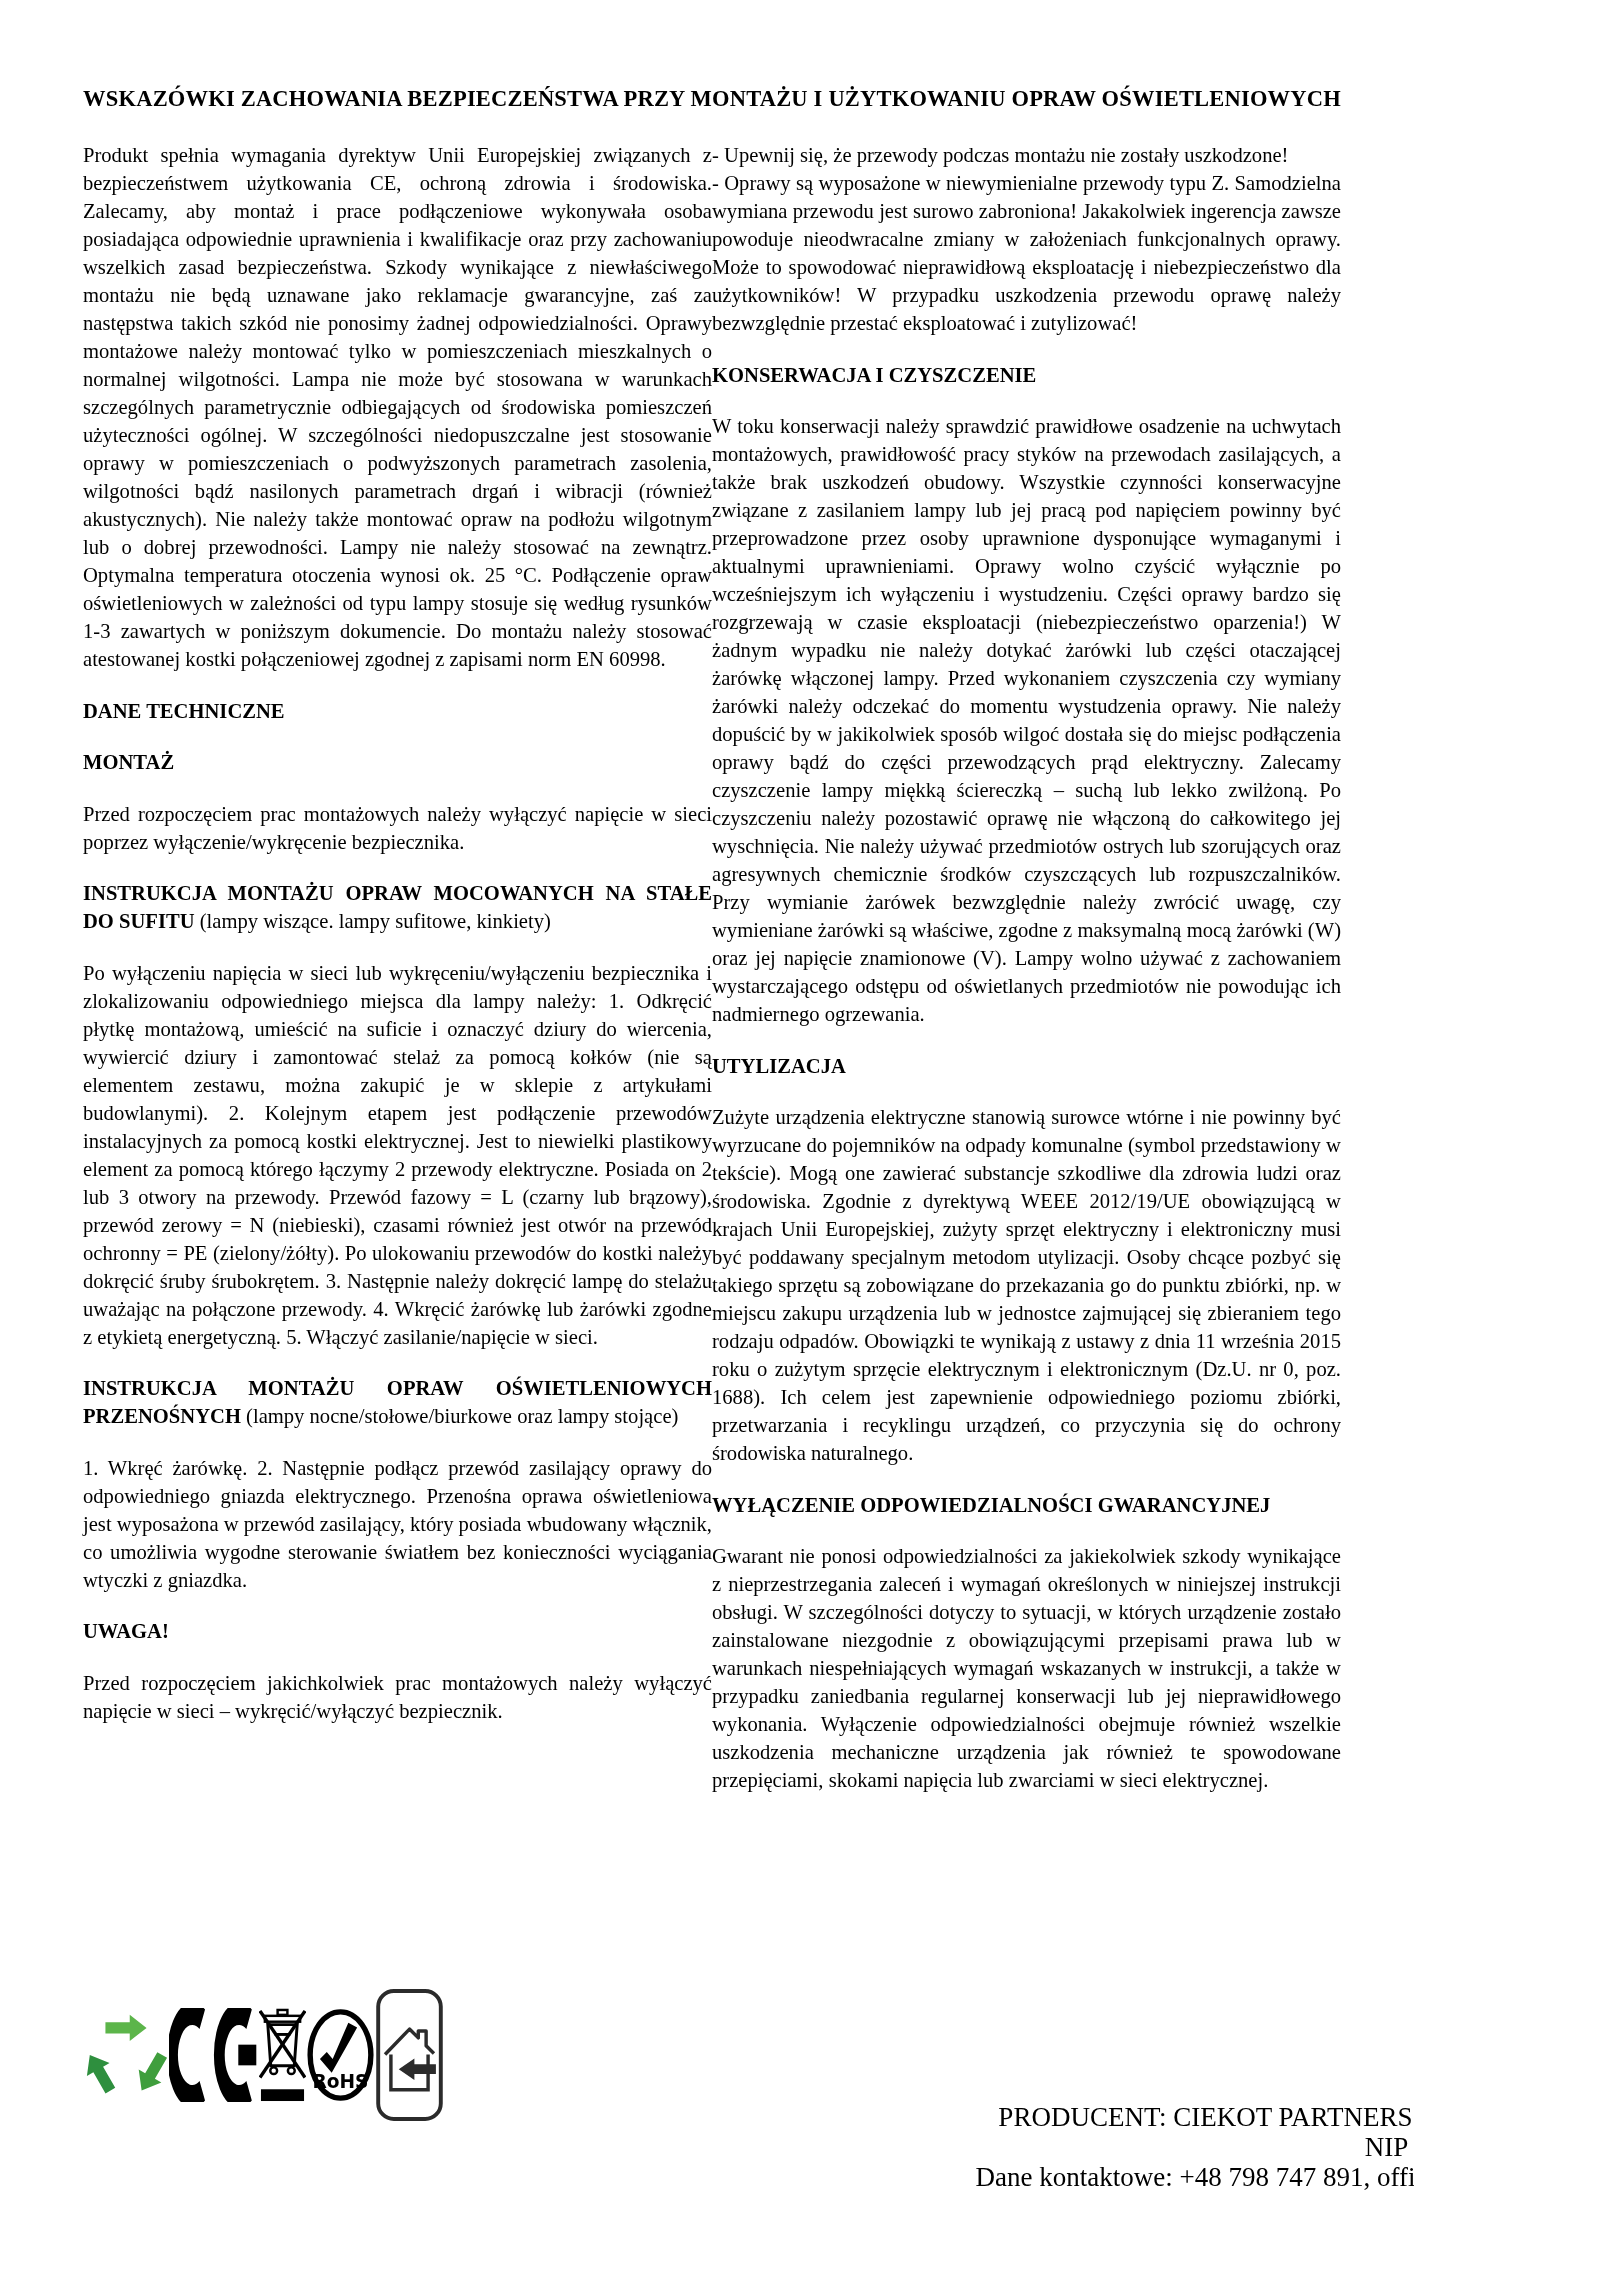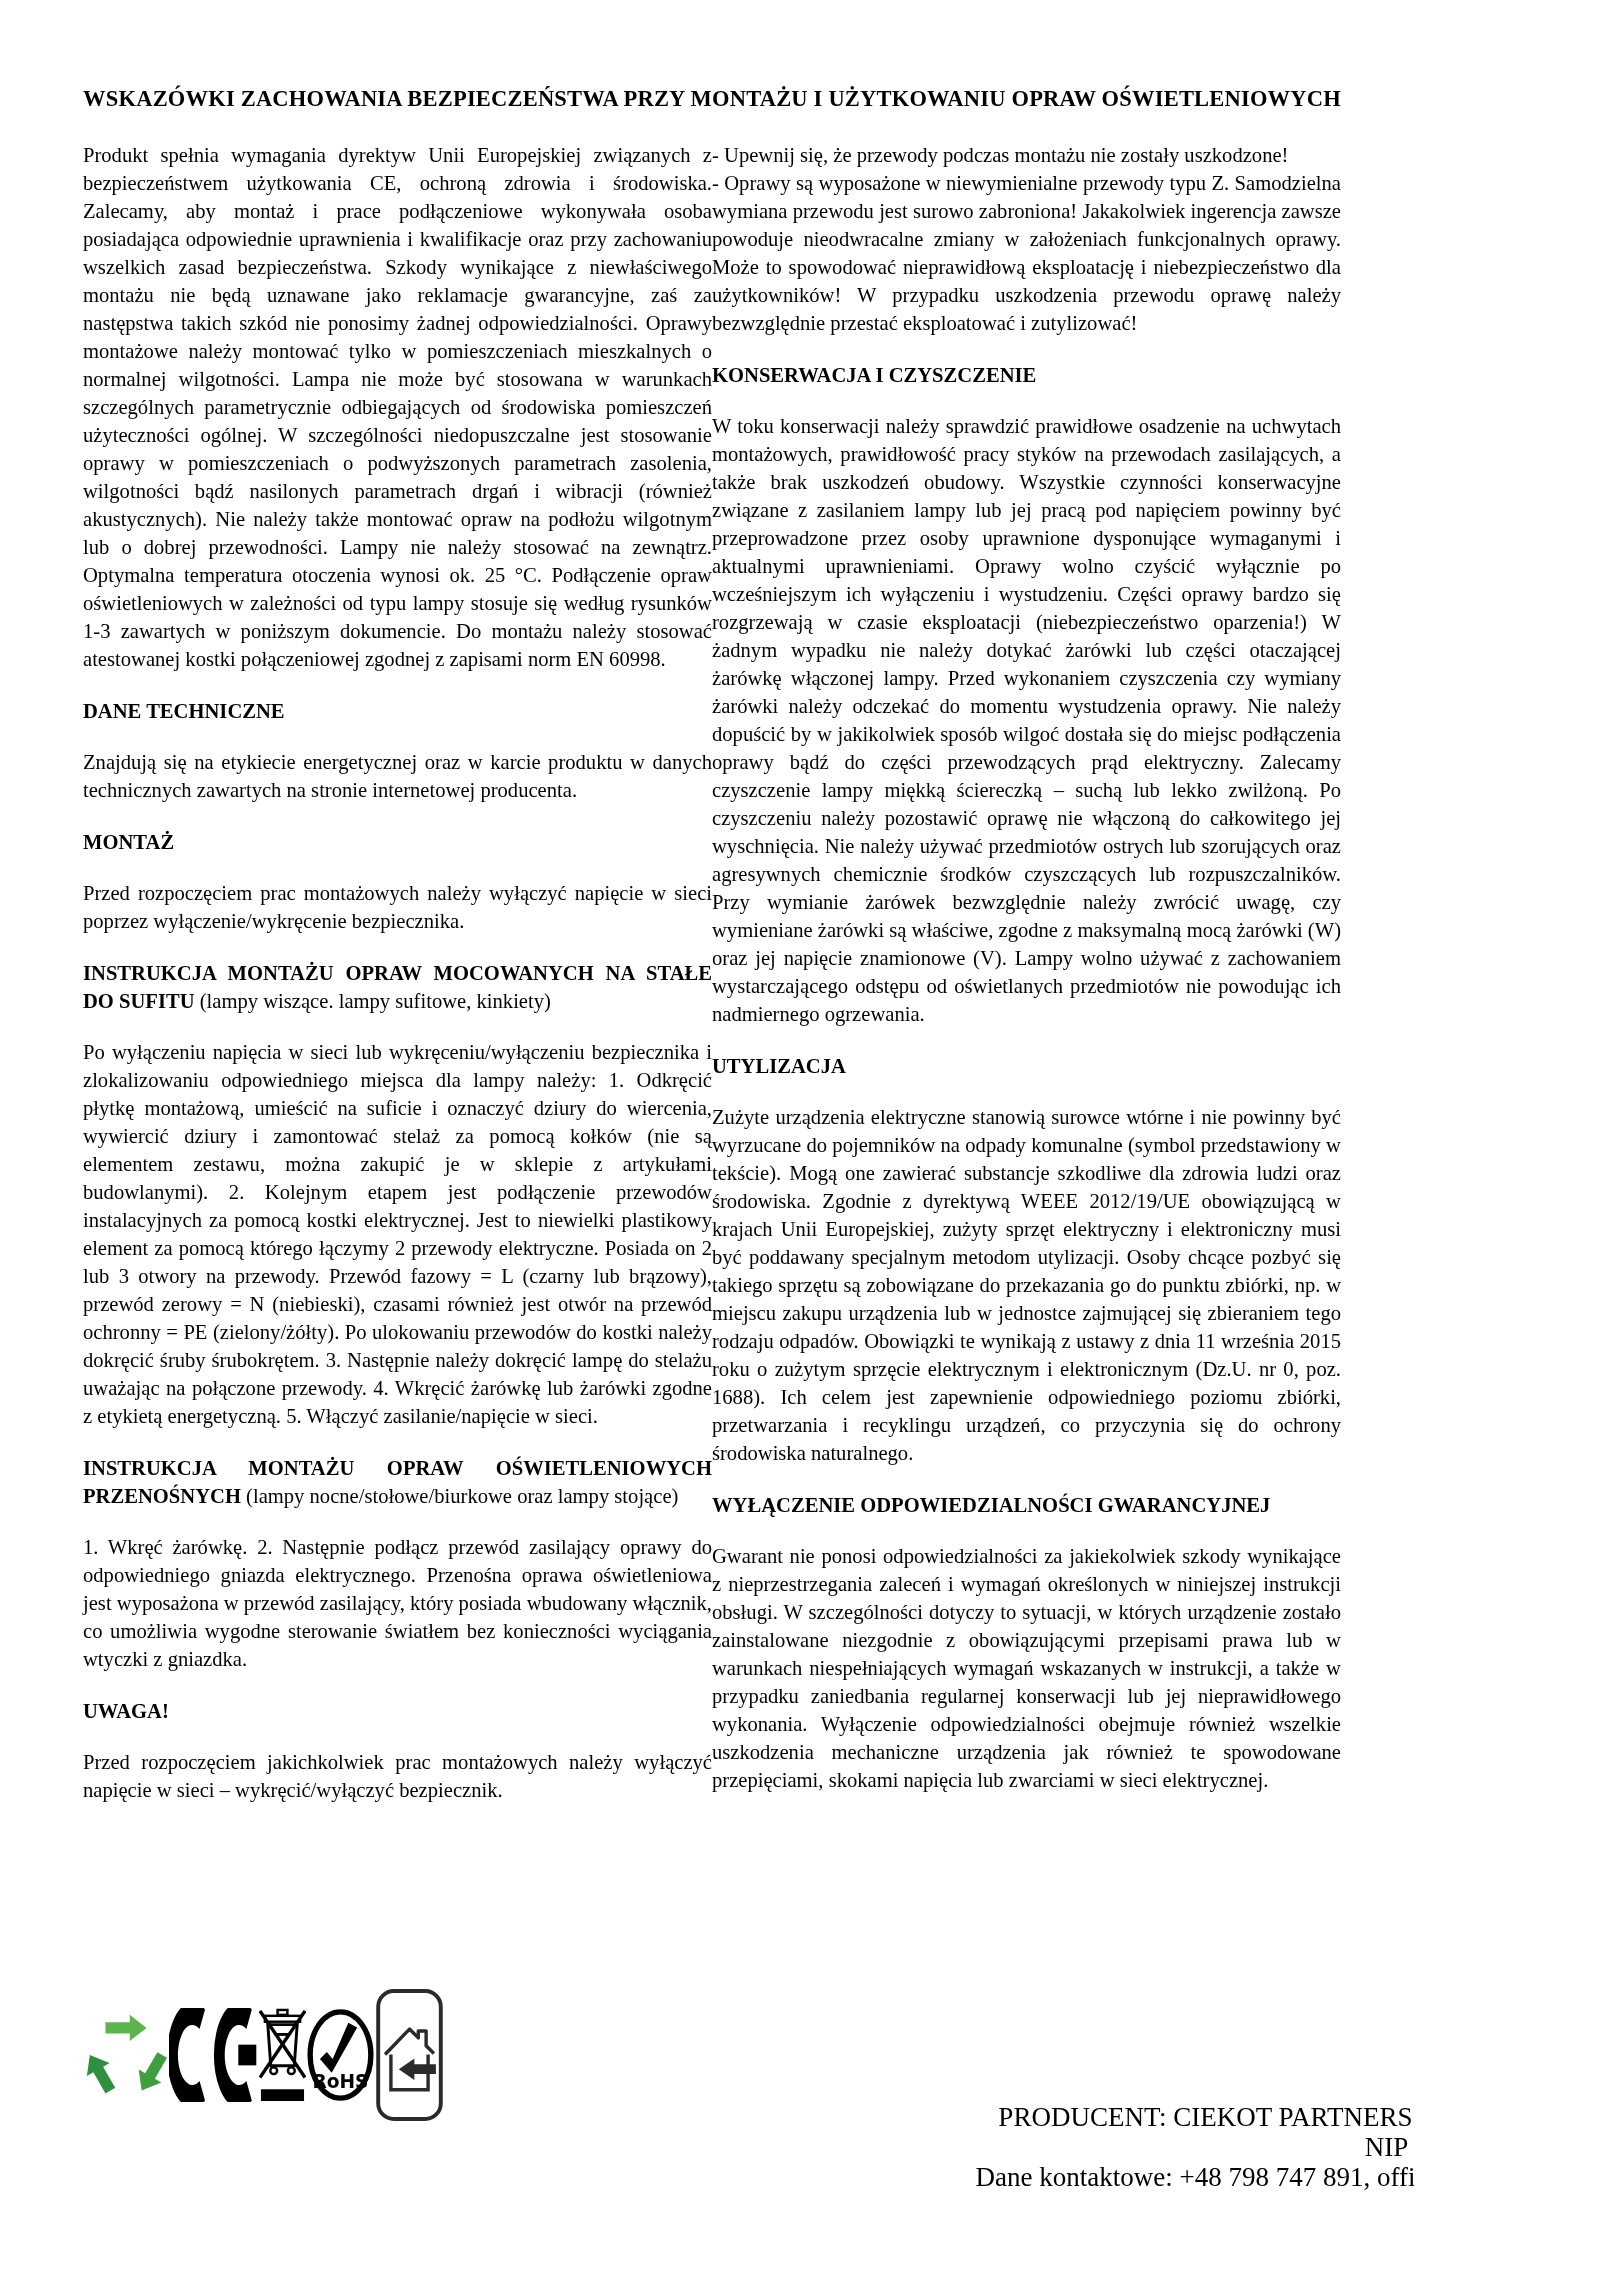--- a/index.html
+++ b/index.html
@@ -46,21 +46,20 @@
 
 <div class="page">
 
   <h1 class="title">WSKAZÓWKI ZACHOWANIA BEZPIECZEŃSTWA PRZY MONTAŻU I UŻYTKOWANIU OPRAW OŚWIETLENIOWYCH</h1>
 
   <div class="columns">
 
     <div class="col">
       <p>Produkt spełnia wymagania dyrektyw Unii Europejskiej związanych z bezpieczeństwem użytkowania CE, ochroną zdrowia i środowiska. Zalecamy, aby montaż i prace podłączeniowe wykonywała osoba posiadająca odpowiednie uprawnienia i kwalifikacje oraz przy zachowaniu wszelkich zasad bezpieczeństwa. Szkody wynikające z niewłaściwego montażu nie będą uznawane jako reklamacje gwarancyjne, zaś za następstwa takich szkód nie ponosimy żadnej odpowiedzialności. Oprawy montażowe należy montować tylko w pomieszczeniach mieszkalnych o normalnej wilgotności. Lampa nie może być stosowana w warunkach szczególnych parametrycznie odbiegających od środowiska pomieszczeń użyteczności ogólnej. W szczególności niedopuszczalne jest stosowanie oprawy w pomieszczeniach o podwyższonych parametrach zasolenia, wilgotności bądź nasilonych parametrach drgań i wibracji (również akustycznych). Nie należy także montować opraw na podłożu wilgotnym lub o dobrej przewodności. Lampy nie należy stosować na zewnątrz. Optymalna temperatura otoczenia wynosi ok. 25 °C. Podłączenie opraw oświetleniowych w zależności od typu lampy stosuje się według rysunków 1-3 zawartych w poniższym dokumencie. Do montażu należy stosować atestowanej kostki połączeniowej zgodnej z zapisami norm EN 60998.</p>
       <p class="h">DANE TECHNICZNE</p>
-      <p>Znajdują się na etykiecie energetycznej oraz w karcie produktu w danych technicznych zawartych na stronie internetowej producenta.</p>
       <p class="h">MONTAŻ</p>
       <p>Przed rozpoczęciem prac montażowych należy wyłączyć napięcie w sieci poprzez wyłączenie/wykręcenie bezpiecznika.</p>
       <p><span class="bold">INSTRUKCJA MONTAŻU OPRAW MOCOWANYCH NA STAŁE DO SUFITU</span><span> (lampy wiszące. lampy sufitowe, kinkiety)</span></p>
       <p>Po wyłączeniu napięcia w sieci lub wykręceniu/wyłączeniu bezpiecznika i zlokalizowaniu odpowiedniego miejsca dla lampy należy: 1. Odkręcić płytkę montażową, umieścić na suficie i oznaczyć dziury do wiercenia, wywiercić dziury i zamontować stelaż za pomocą kołków (nie są elementem zestawu, można zakupić je w sklepie z artykułami budowlanymi). 2. Kolejnym etapem jest podłączenie przewodów instalacyjnych za pomocą kostki elektrycznej. Jest to niewielki plastikowy element za pomocą którego łączymy 2 przewody elektryczne. Posiada on 2 lub 3 otwory na przewody. Przewód fazowy = L (czarny lub brązowy), przewód zerowy = N (niebieski), czasami również jest otwór na przewód ochronny = PE (zielony/żółty). Po ulokowaniu przewodów do kostki należy dokręcić śruby śrubokrętem. 3. Następnie należy dokręcić lampę do stelażu uważając na połączone przewody. 4. Wkręcić żarówkę lub żarówki zgodne z etykietą energetyczną. 5. Włączyć zasilanie/napięcie w sieci.</p>
       <p><span class="bold">INSTRUKCJA MONTAŻU OPRAW OŚWIETLENIOWYCH PRZENOŚNYCH</span><span> (lampy nocne/stołowe/biurkowe oraz lampy stojące)</span></p>
       <p>1. Wkręć żarówkę. 2. Następnie podłącz przewód zasilający oprawy do odpowiedniego gniazda elektrycznego. Przenośna oprawa oświetleniowa jest wyposażona w przewód zasilający, który posiada wbudowany włącznik, co umożliwia wygodne sterowanie światłem bez konieczności wyciągania wtyczki z gniazdka.</p>
       <p class="h">UWAGA!</p>
       <p>Przed rozpoczęciem jakichkolwiek prac montażowych należy wyłączyć napięcie w sieci – wykręcić/wyłączyć bezpiecznik.</p>
     </div>
 

